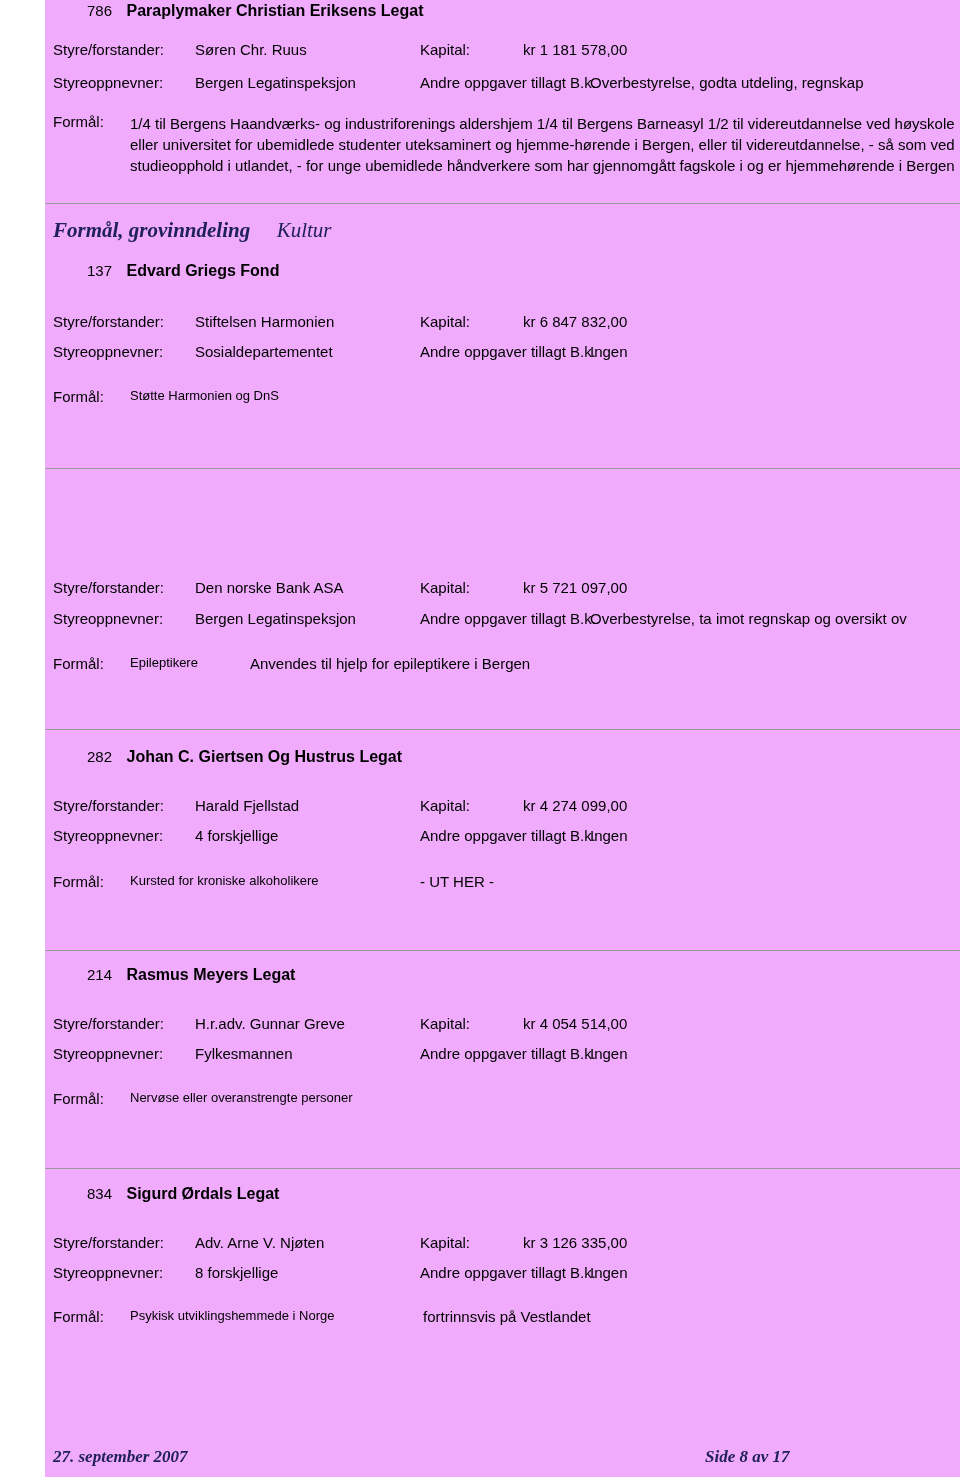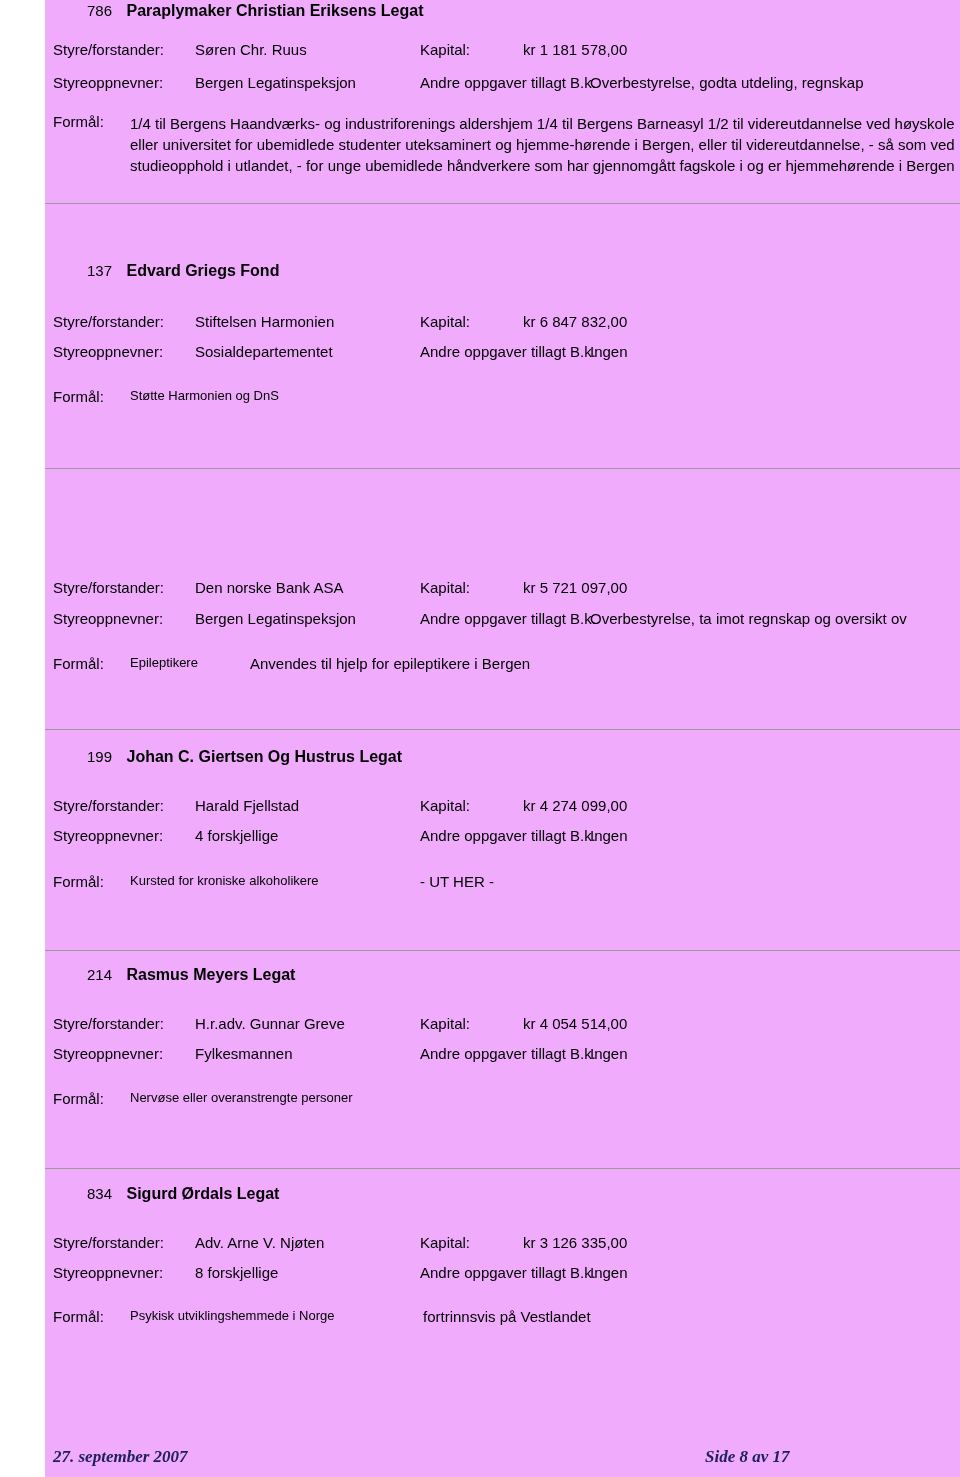--- a/index.html
+++ b/index.html
@@ -167,20 +167,24 @@
     <span class="val c2-val-wide">Overbestyrelse, godta utdeling, regnskap</span>
   </div>
 
   <div class="formal" style="top:113px; height:100px;">
     <span class="f-lbl">Formål:</span>
     <span class="f-body">1/4 til Bergens Haandværks- og industriforenings aldershjem    1/4 til Bergens Barneasyl    1/2 til videreutdannelse ved høyskole eller universitet for ubemidlede studenter uteksaminert og hjemme-hørende i Bergen, eller til videreutdannelse, - så som ved studieopphold i utlandet, - for unge ubemidlede håndverkere som har gjennomgått fagskole i og er hjemmehørende i Bergen</span>
   </div>
 
   <div class="rule" style="top:203px;"></div>
 
+  <div class="sec-head" style="top:218px;">
+    <span class="sec-key">Formål, grovinndeling</span>
+    <span class="sec-val">Kultur</span>
+  </div>
 
   <div class="entry-head" style="top:262px;">
     <span class="entry-num">137</span>
     <span class="entry-title">Edvard Griegs Fond</span>
   </div>
 
   <div class="row" style="top:313px;">
     <span class="lbl c1-lbl">Styre/forstander:</span>
     <span class="val c1-val">Stiftelsen Harmonien</span>
     <span class="lbl c2-lbl">Kapital:</span>
@@ -219,21 +223,21 @@
 
   <div class="formal" style="top:655px; height:24px;">
     <span class="f-lbl">Formål:</span>
     <span class="f-b">Epileptikere</span>
     <span class="f-c">Anvendes til hjelp for epileptikere i Bergen</span>
   </div>
 
   <div class="rule" style="top:729px;"></div>
 
   <div class="entry-head" style="top:748px;">
-    <span class="entry-num">199</span>
+    <span class="entry-num">282</span>
     <span class="entry-title">Johan C. Giertsen Og Hustrus Legat</span>
   </div>
 
   <div class="row" style="top:797px;">
     <span class="lbl c1-lbl">Styre/forstander:</span>
     <span class="val c1-val">Harald Fjellstad</span>
     <span class="lbl c2-lbl">Kapital:</span>
     <span class="val c2-val">kr 4 274 099,00</span>
   </div>
 

